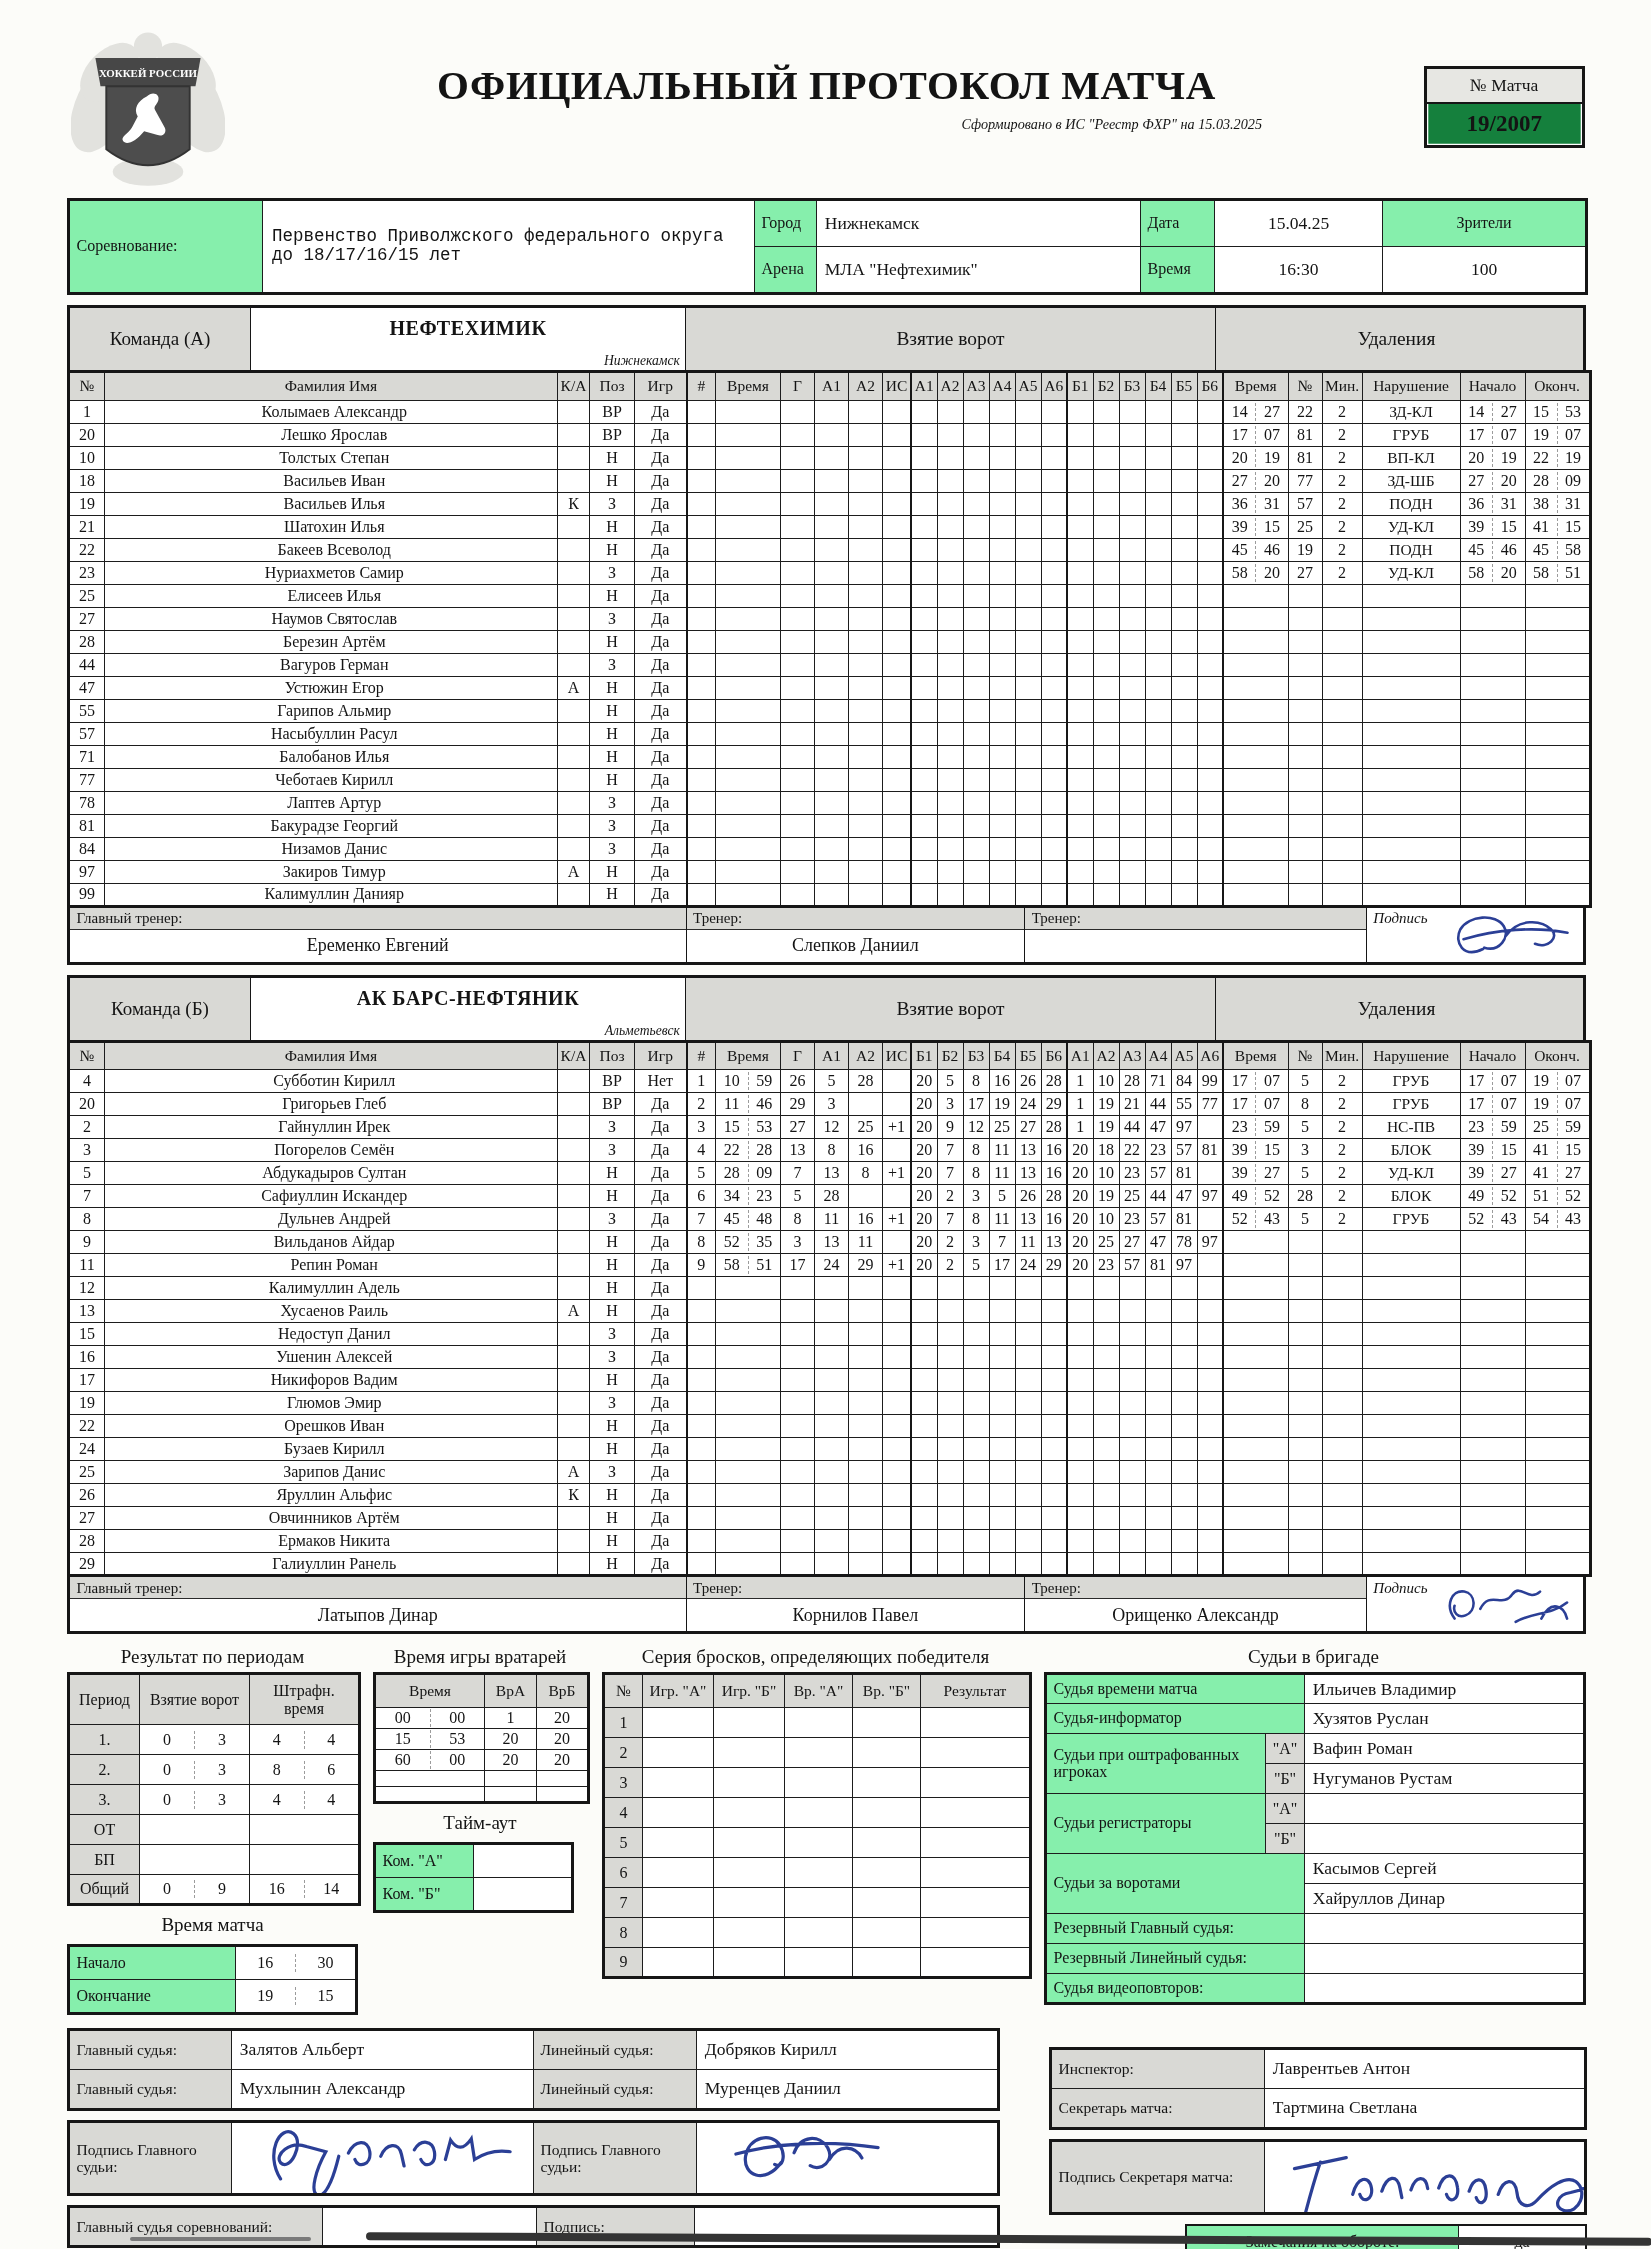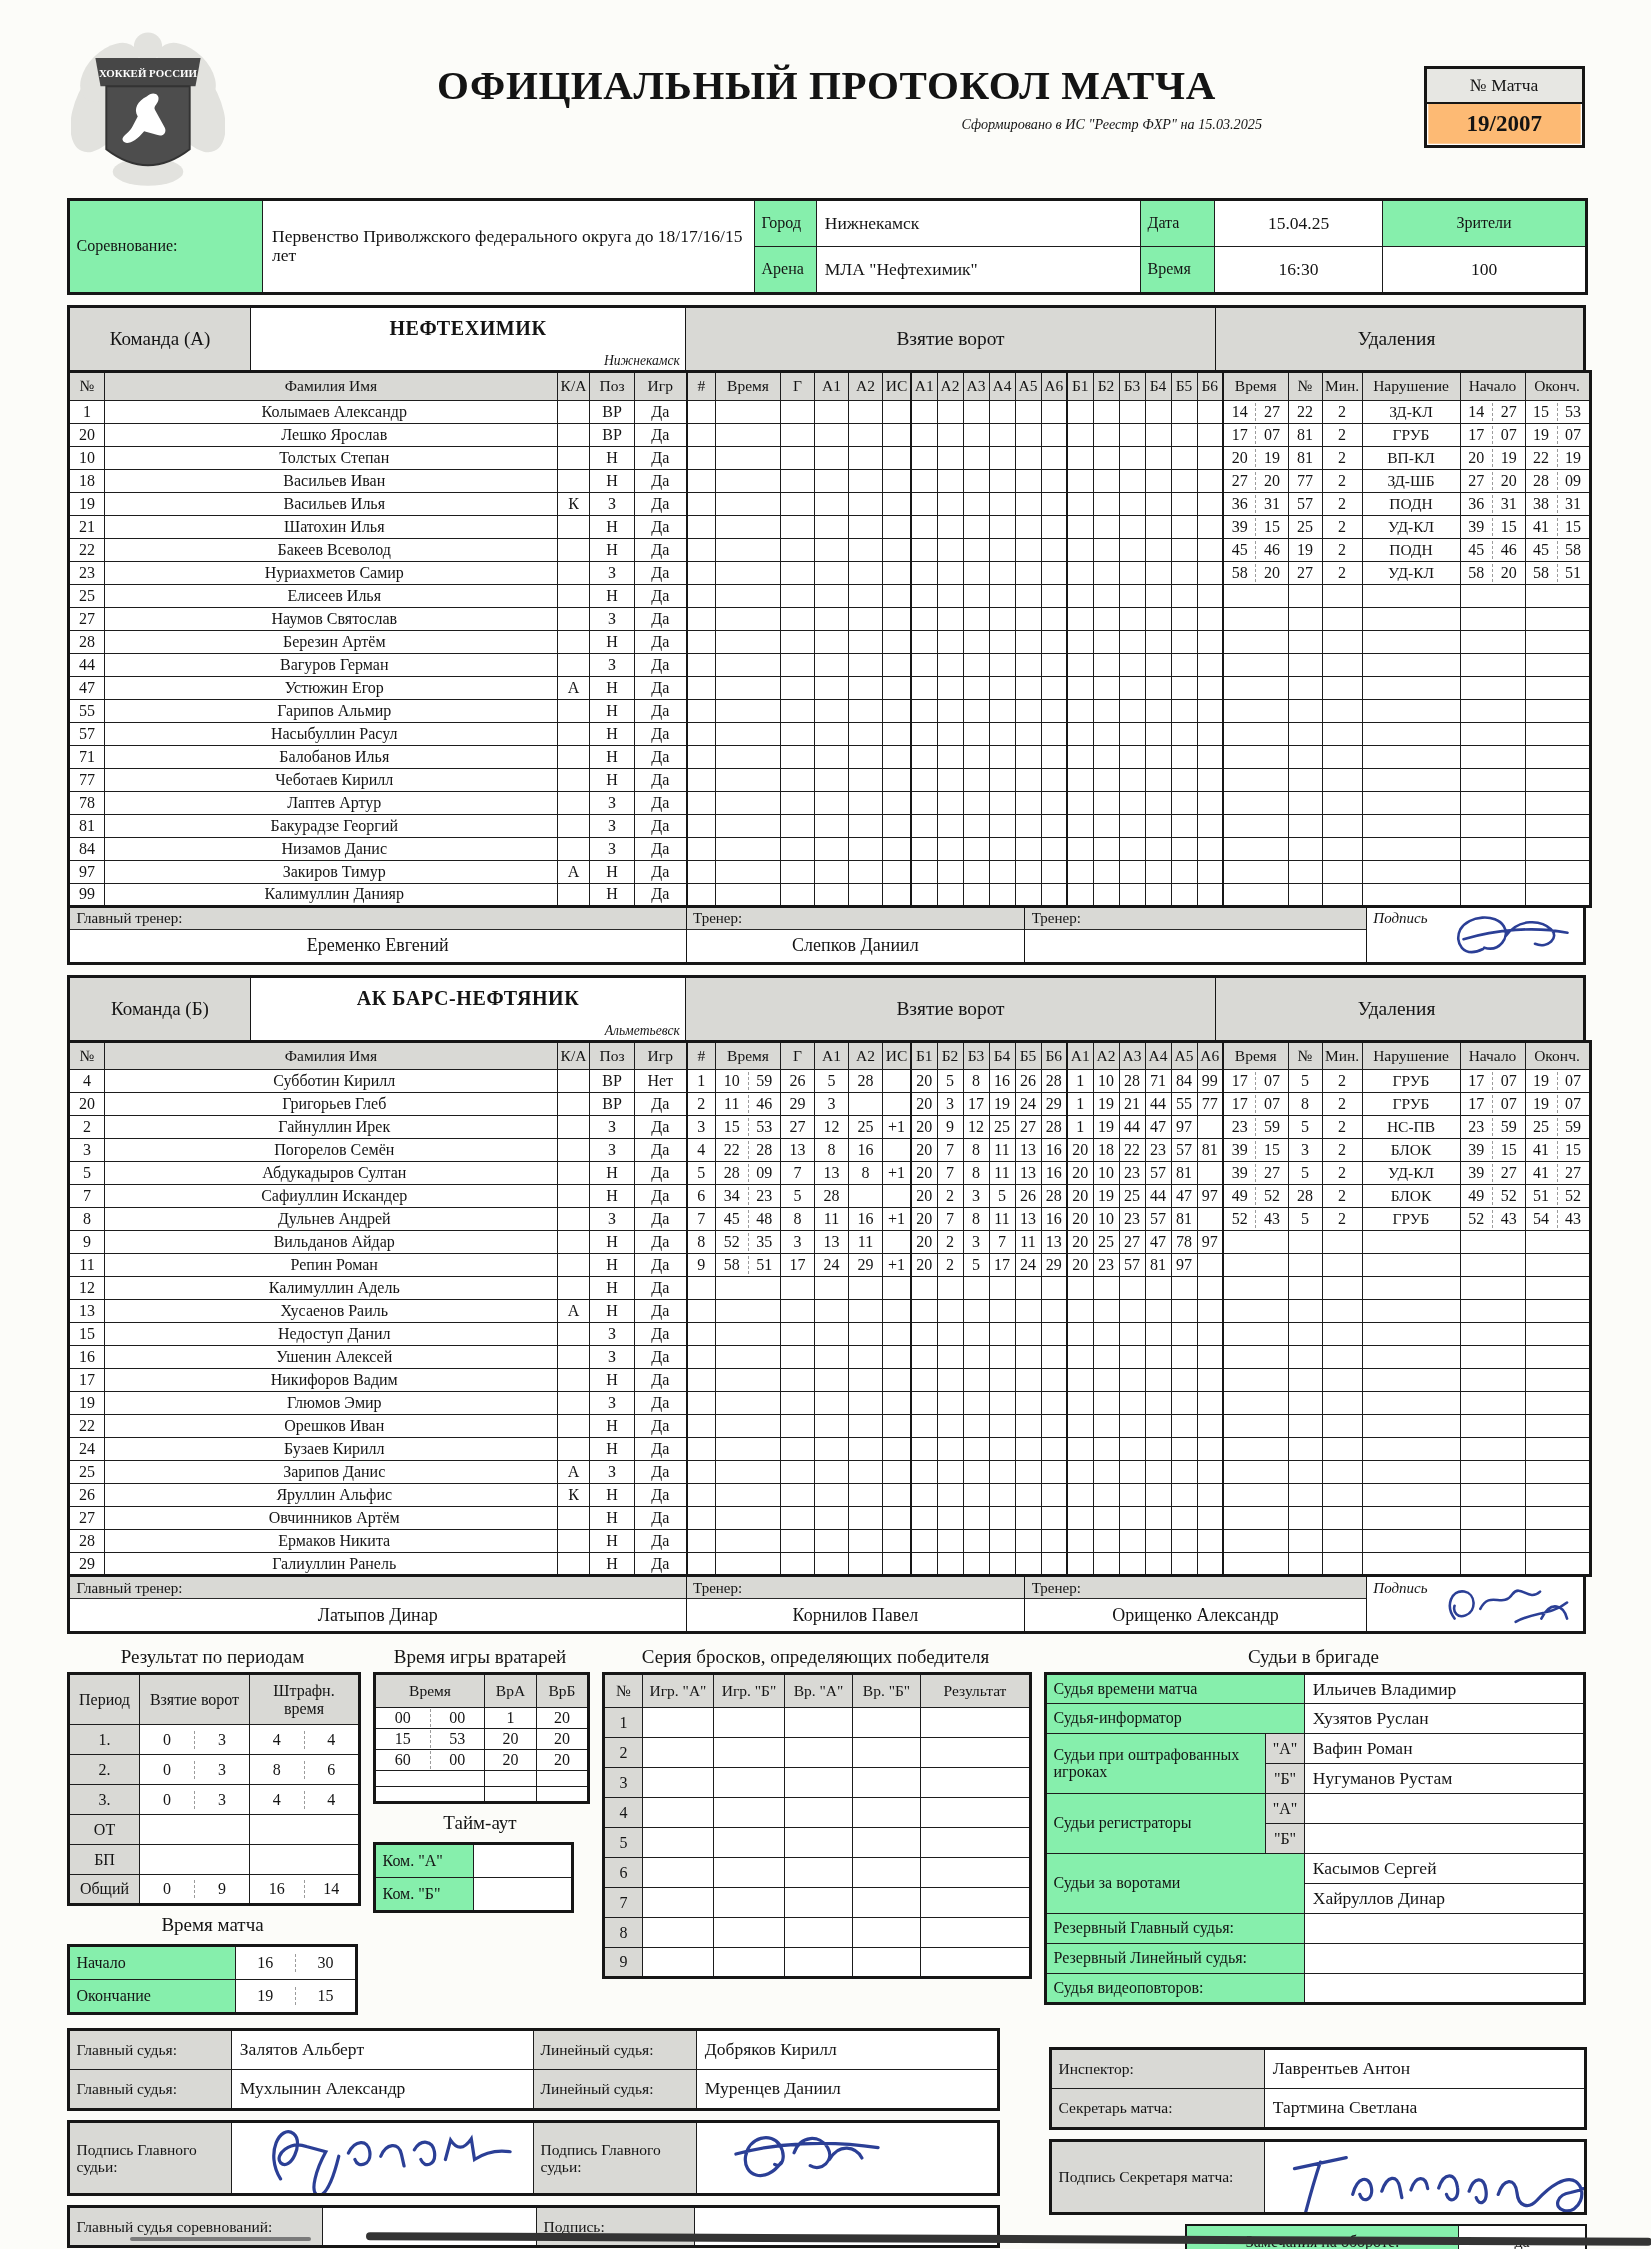--- a/index.html
+++ b/index.html
@@ -4,40 +4,40 @@
 <style>
   html,body{margin:0;padding:0;}
   body{width:1652px;height:2250px;background:#e9e9e6;overflow:hidden;}
   .sheet{position:relative;width:1652px;height:2250px;background:#fcfcf9;box-sizing:border-box;
          padding:23px 66px 0 67px;font-family:"Liberation Serif","DejaVu Serif",serif;color:#141414;}
   
   .head{position:relative;height:163px;}
   .logo{position:absolute;top:3.9px;left:3.9px;width:154px;height:161px;}
   .title{margin:0 194px 0 194px;padding-top:38px;text-align:center;font-size:41px;font-weight:bold;letter-spacing:0.6px;}
   .subtitle{text-align:right;padding-right:324px;font-style:italic;font-size:14.2px;margin-top:6.5px;}
-  .match-box{position:absolute;top:43px;right:1.3px;width:155px;border:3.2px solid #161616;background:#fdba74;box-shadow:0 0 0 1.3px #fff inset;}
+  .match-box{position:absolute;top:43px;right:1.3px;width:155px;border:3.2px solid #161616;background:#15803d;box-shadow:0 0 0 1.3px #fff inset;}
   .mb-l{border-bottom:2.6px solid #161616;font-size:17.5px;text-align:center;padding:5.8px 2.6px;background:#e7e7e3;}
   .mb-v{font-size:23px;font-weight:bold;text-align:center;padding:7.8px 2.6px;}
   
   table{border-collapse:collapse;table-layout:fixed;background:#fff;}
   td,th{border:1.3px solid #1d1d1d;overflow:hidden;white-space:nowrap;box-sizing:border-box;}
   th{background:#d9d9d5;font-weight:normal;font-size:15.5px;padding:1.3px;}
   .gray{background:#d9d9d5;}
   .c{text-align:center;font-size:16px;}
   .lab{font-size:16px;padding:2.6px 6.5px;background:#86efac;}
   .val{font-size:17.5px;padding:2.6px 7.8px;}
   
   .tc{padding:0;}
   .sp{display:flex;width:100%;height:100%;}
   .sp span{flex:1;display:flex;align-items:center;justify-content:center;font-size:16px;}
   .sp span + span{border-left:1.9px dashed #9b9b9b;}
   
   .info{width:1519px;margin-top:11.7px;border:3.2px solid #161616;}
   .info td{height:47px;}
-  .info .big{font-size:17.5px;padding-left:9px;white-space:normal;line-height:1.1;}
+  .info .big{font-size:17.5px;padding-left:9px;white-space:normal;line-height:1.1;font-family:Liberation Mono, monospace;}
   
   .team-head{display:flex;width:1519px;border:3.2px solid #161616;border-bottom:none;box-sizing:border-box;height:65px;background:#d9d9d5;}
   .th-box{border-right:1.9px solid #161616;position:relative;box-sizing:border-box;}
   .th-box:last-child{border-right:none;}
   .th-label{width:181px;display:flex;align-items:center;justify-content:center;font-size:19px;}
   .th-name{width:435px;background:#fff;}
   .th-name .tn{position:absolute;top:9px;left:0;right:0;text-align:center;font-size:20px;font-weight:bold;letter-spacing:0.6px;}
   .th-name .city{position:absolute;bottom:1.3px;right:5.2px;font-style:italic;font-size:13.6px;}
   .th-goals{width:530px;display:flex;align-items:center;justify-content:center;font-size:19.4px;}
   .th-pens{width:361px;display:flex;align-items:center;justify-content:center;font-size:19.4px;}

